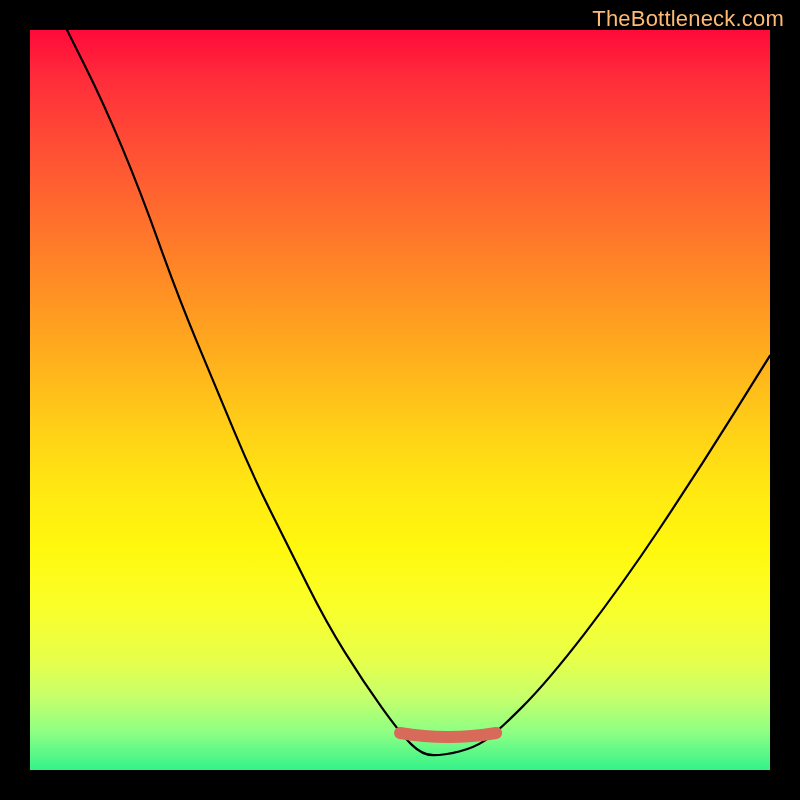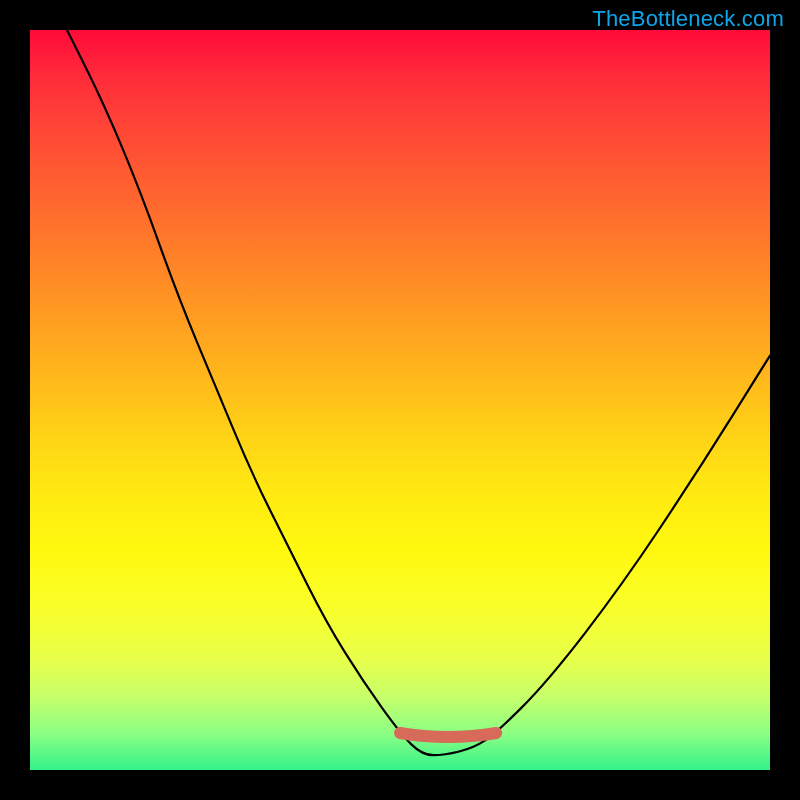--- a/index.html
+++ b/index.html
@@ -38,21 +38,21 @@
       #e7ff4a 85%,
       #c8ff6a 90%,
       #8cff84 95%,
       #34f28a 100%
     );
   }
   .watermark {
     position: absolute;
     top: 6px;
     right: 16px;
-    color: #0ea5e9;
+    color: #fdba74;
     font-size: 22px;
     letter-spacing: 0.2px;
     user-select: none;
   }
   svg.curve {
     position: absolute;
     left: 0;
     top: 0;
     width: 740px;
     height: 740px;

